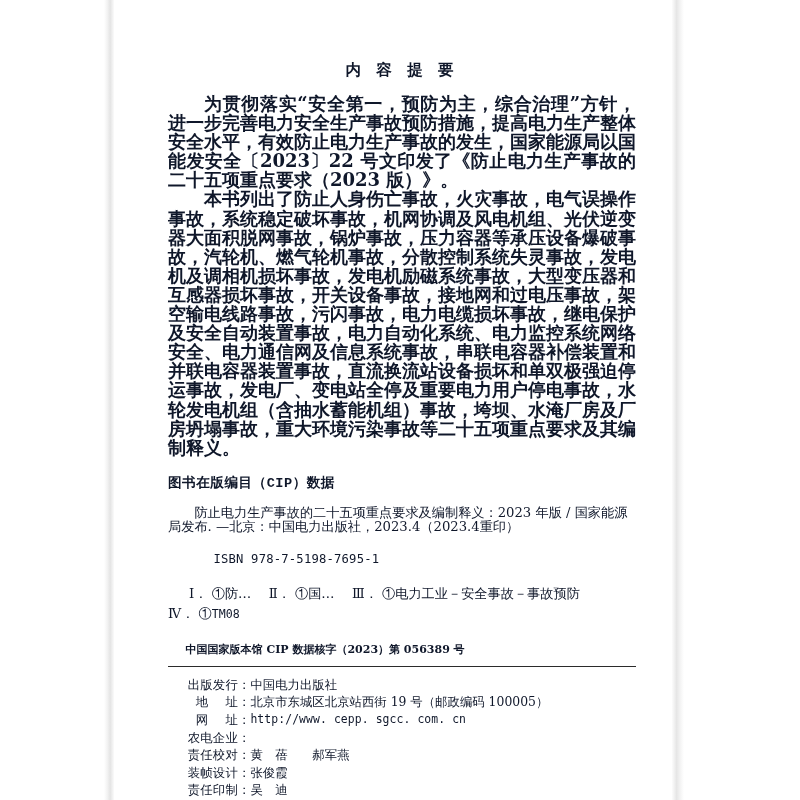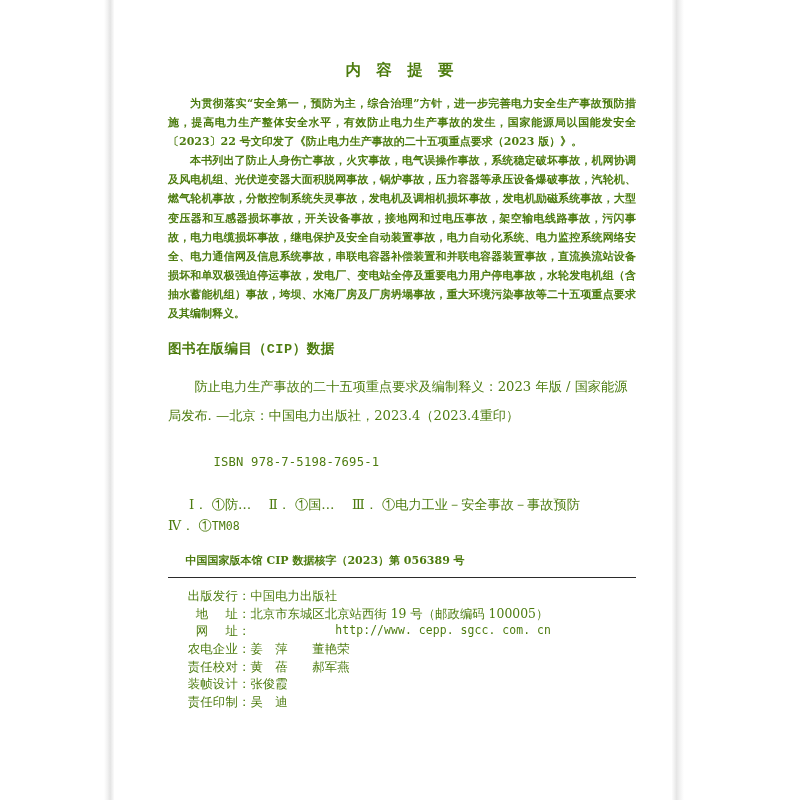--- a/index.html
+++ b/index.html
@@ -46,35 +46,35 @@
     background: #ffffff;
   }
 
   
   #content {
     position: absolute;
     left: 168px;
     top: 0;
     width: 468px;
     height: 800px;
-    color: #4d7c0f;
+    color: #0f172a;
   }
 
   .doc-title {
     text-align: center;
     font-size: 15.5px;
     font-weight: bold;
     letter-spacing: 5px;
     padding-top: 60px;
     font-family: "DejaVu Sans", "Liberation Sans", sans-serif;
   }
 
   .summary {
     margin-top: 13px;
-    font-size: 11px;
+    font-size: 18px;
     line-height: 19.1px;
     text-align: justify;
     text-justify: inter-ideograph;
     font-weight: bold;
     font-family: "DejaVu Serif", "Liberation Serif", serif;
   }
   .summary p {
     margin: 0;
     text-indent: 2em;
   }
@@ -83,21 +83,21 @@
     margin-top: 17px;
     font-size: 13.6px;
     font-weight: bold;
     letter-spacing: 0.5px;
     font-family: Liberation Mono, monospace;
   }
 
   .cip-body {
     margin-top: 14px;
     font-size: 13.2px;
-    line-height: 29px;
+    line-height: 14px;
     font-family: "DejaVu Serif", "Liberation Serif", serif;
   }
   .cip-body .cip-para {
     text-indent: 2em;
     margin: 0;
   }
   .cip-body .isbn {
     margin: 18px;
     padding-left: 2.25em;
     font-family: "DejaVu Sans Mono", "Liberation Mono", monospace;
@@ -159,21 +159,20 @@
     display: inline-block;
     width: 17px;
   }
   .imprint-value {
     flex: 1;
   }
   .imprint-value.ascii {
     font-family: "DejaVu Sans Mono", "Liberation Mono", monospace;
     font-size: 11.4px;
     letter-spacing: 0.1px;
-    text-align: center;
   }
 </style>
 </head>
 <body>
 
 <div id="scan">
   <div class="page-edge-left"></div>
   <div class="page-sheet"></div>
   <div class="page-edge-right"></div>
 
@@ -199,20 +198,20 @@
     </div>
 
     <div class="cip-number">中国国家版本馆 CIP 数据核字（2023）第 056389 号</div>
 
     <hr class="rule">
 
     <div class="imprint" id="imprint-rows">
         <div class="imprint-row"><span class="imprint-label">出版发行</span><span>：</span><span class="imprint-value">中国电力出版社</span></div>
         <div class="imprint-row"><span class="imprint-label"><span>地</span><span class="sp"></span><span>址</span></span><span>：</span><span class="imprint-value">北京市东城区北京站西街 19 号（邮政编码 100005）</span></div>
         <div class="imprint-row"><span class="imprint-label"><span>网</span><span class="sp"></span><span>址</span></span><span>：</span><span class="imprint-value ascii">http://www. cepp. sgcc. com. cn</span></div>
-        <div class="imprint-row"><span class="imprint-label">农电企业</span><span>：</span><span class="imprint-value">姜　萍　　董艳荣</span></div>
+        <div class="imprint-row"><span class="imprint-label">农电企业</span><span>：</span></div>
         <div class="imprint-row"><span class="imprint-label">责任校对</span><span>：</span><span class="imprint-value">黄　蓓　　郝军燕</span></div>
         <div class="imprint-row"><span class="imprint-label">装帧设计</span><span>：</span><span class="imprint-value">张俊霞</span></div>
         <div class="imprint-row"><span class="imprint-label">责任印制</span><span>：</span><span class="imprint-value">吴　迪</span></div>
       </div>
 
   </div>
 </div>
 
 </body></html>

